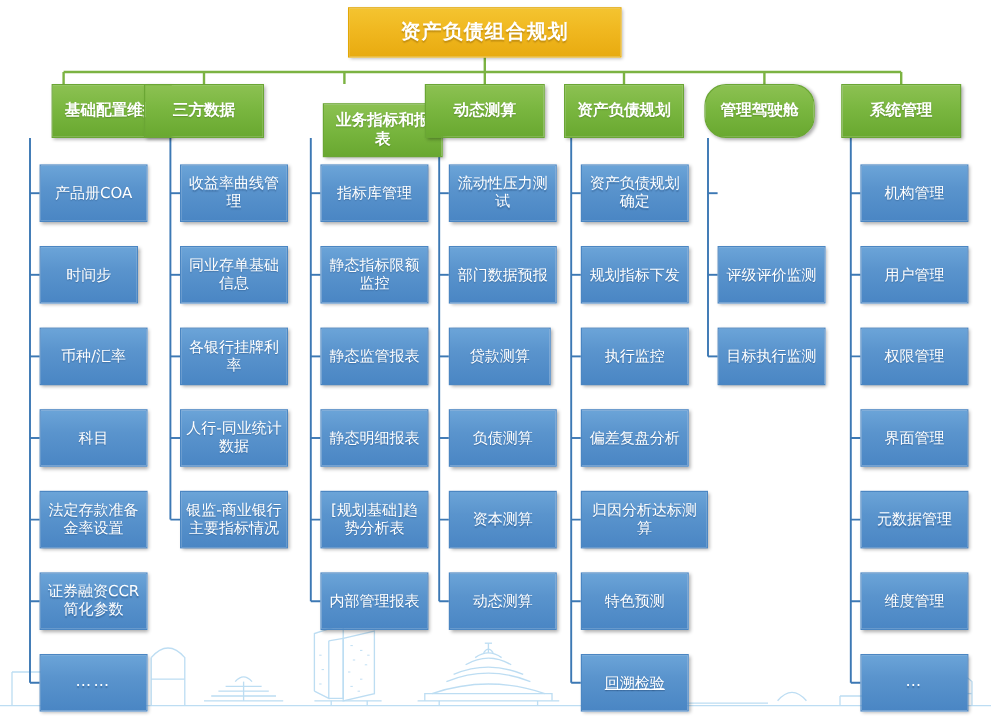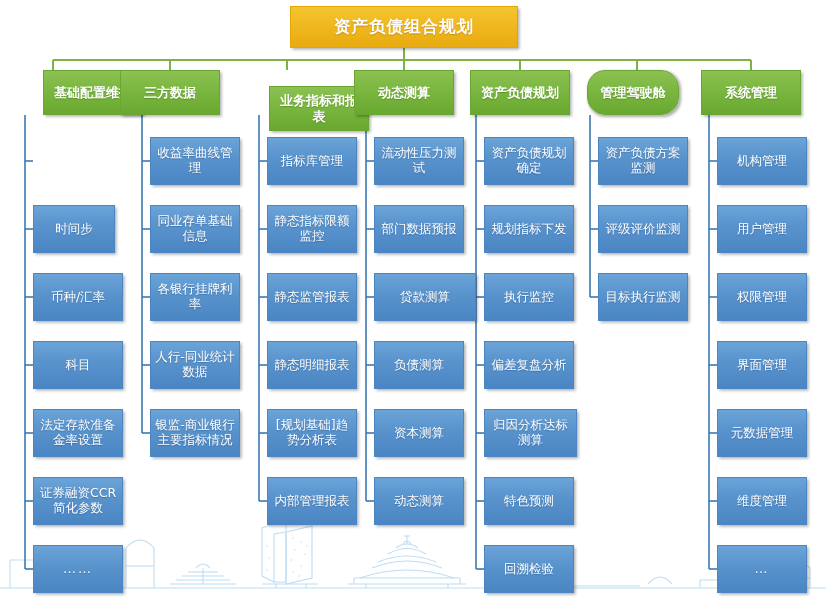--- a/index.html
+++ b/index.html
@@ -232,20 +232,21 @@
   <div class="node root" style="left:290px; top:6px; width:228px; height:42px;">资产负债组合规划</div>
 
   <div class="node lvl1" style="left:3px; top:70px; width:100px; height:45px;margin-left:40px;">基础配置维护</div>
   <div class="node lvl1" style="left:120px; top:70px; width:100px; height:45px;">三方数据</div>
   <div class="node lvl1" style="left:237px; top:86px; width:100px; height:45px;margin-left:32px;">业务指标和报表</div>
   <div class="node lvl1" style="left:354px; top:70px; width:100px; height:45px;">动态测算</div>
   <div class="node lvl1" style="left:470px; top:70px; width:100px; height:45px;">资产负债规划</div>
   <div class="node lvl1" style="left:587px; top:70px; width:92px; height:45px;border-radius:18px;">管理驾驶舱</div>
   <div class="node lvl1" style="left:701px; top:70px; width:100px; height:45px;">系统管理</div>
 
+  <div class="node lvl2" style="left:33px; top:137px; width:90px; height:48px;">产品册COA</div>
   <div class="node lvl2" style="left:33px; top:205px; width:82px; height:48px;">时间步</div>
   <div class="node lvl2" style="left:33px; top:273px; width:90px; height:48px;">币种/汇率</div>
   <div class="node lvl2" style="left:33px; top:341px; width:90px; height:48px;">科目</div>
   <div class="node lvl2" style="left:33px; top:409px; width:90px; height:48px;">法定存款准备金率设置</div>
   <div class="node lvl2" style="left:33px; top:477px; width:90px; height:48px;">证券融资CCR简化参数</div>
   <div class="node lvl2 ellipsis" style="left:33px; top:545px; width:90px; height:48px;">……</div>
 
   <div class="node lvl2" style="left:150px; top:137px; width:90px; height:48px;">收益率曲线管理</div>
   <div class="node lvl2" style="left:150px; top:205px; width:90px; height:48px;">同业存单基础信息</div>
   <div class="node lvl2" style="left:150px; top:273px; width:90px; height:48px;">各银行挂牌利率</div>
@@ -254,34 +255,33 @@
 
   <div class="node lvl2" style="left:267px; top:137px; width:90px; height:48px;">指标库管理</div>
   <div class="node lvl2" style="left:267px; top:205px; width:90px; height:48px;">静态指标限额监控</div>
   <div class="node lvl2" style="left:267px; top:273px; width:90px; height:48px;">静态监管报表</div>
   <div class="node lvl2" style="left:267px; top:341px; width:90px; height:48px;">静态明细报表</div>
   <div class="node lvl2" style="left:267px; top:409px; width:90px; height:48px;">[规划基础]趋势分析表</div>
   <div class="node lvl2" style="left:267px; top:477px; width:90px; height:48px;">内部管理报表</div>
 
   <div class="node lvl2" style="left:374px; top:137px; width:90px; height:48px;">流动性压力测试</div>
   <div class="node lvl2" style="left:374px; top:205px; width:90px; height:48px;">部门数据预报</div>
-  <div class="node lvl2" style="left:374px; top:273px; width:102px; height:48px;">贷款测算</div>
+  <div class="node lvl2" style="left:374px; top:273px; width:85px; height:48px;">贷款测算</div>
   <div class="node lvl2" style="left:374px; top:341px; width:90px; height:48px;">负债测算</div>
   <div class="node lvl2" style="left:374px; top:409px; width:90px; height:48px;">资本测算</div>
   <div class="node lvl2" style="left:374px; top:477px; width:90px; height:48px;">动态测算</div>
 
   <div class="node lvl2" style="left:484px; top:137px; width:90px; height:48px;">资产负债规划确定</div>
   <div class="node lvl2" style="left:484px; top:205px; width:90px; height:48px;">规划指标下发</div>
   <div class="node lvl2" style="left:484px; top:273px; width:90px; height:48px;">执行监控</div>
   <div class="node lvl2" style="left:484px; top:341px; width:90px; height:48px;">偏差复盘分析</div>
-  <div class="node lvl2" style="left:484px; top:409px; width:93px; height:48px;">归因分析达标测算</div>
+  <div class="node lvl2" style="left:484px; top:409px; width:106px; height:48px;">归因分析达标测算</div>
   <div class="node lvl2" style="left:484px; top:477px; width:90px; height:48px;">特色预测</div>
-  <div class="node lvl2" style="left:484px; top:545px; width:90px; height:48px;">回溯检验</div>
-
-  <div class="node lvl2" style="left:598px; top:137px; width:90px; height:48px;">资产负债方案监测</div>
+  <div class="node lvl2" style="left:484px; top:545px; width:90px; height:48px;text-decoration:underline;">回溯检验</div>
+
   <div class="node lvl2" style="left:598px; top:205px; width:90px; height:48px;">评级评价监测</div>
   <div class="node lvl2" style="left:598px; top:273px; width:90px; height:48px;">目标执行监测</div>
 
   <div class="node lvl2" style="left:717px; top:137px; width:90px; height:48px;">机构管理</div>
   <div class="node lvl2" style="left:717px; top:205px; width:90px; height:48px;">用户管理</div>
   <div class="node lvl2" style="left:717px; top:273px; width:90px; height:48px;">权限管理</div>
   <div class="node lvl2" style="left:717px; top:341px; width:90px; height:48px;">界面管理</div>
   <div class="node lvl2" style="left:717px; top:409px; width:90px; height:48px;">元数据管理</div>
   <div class="node lvl2" style="left:717px; top:477px; width:90px; height:48px;">维度管理</div>
   <div class="node lvl2 ellipsis" style="left:717px; top:545px; width:90px; height:48px;">…</div>

